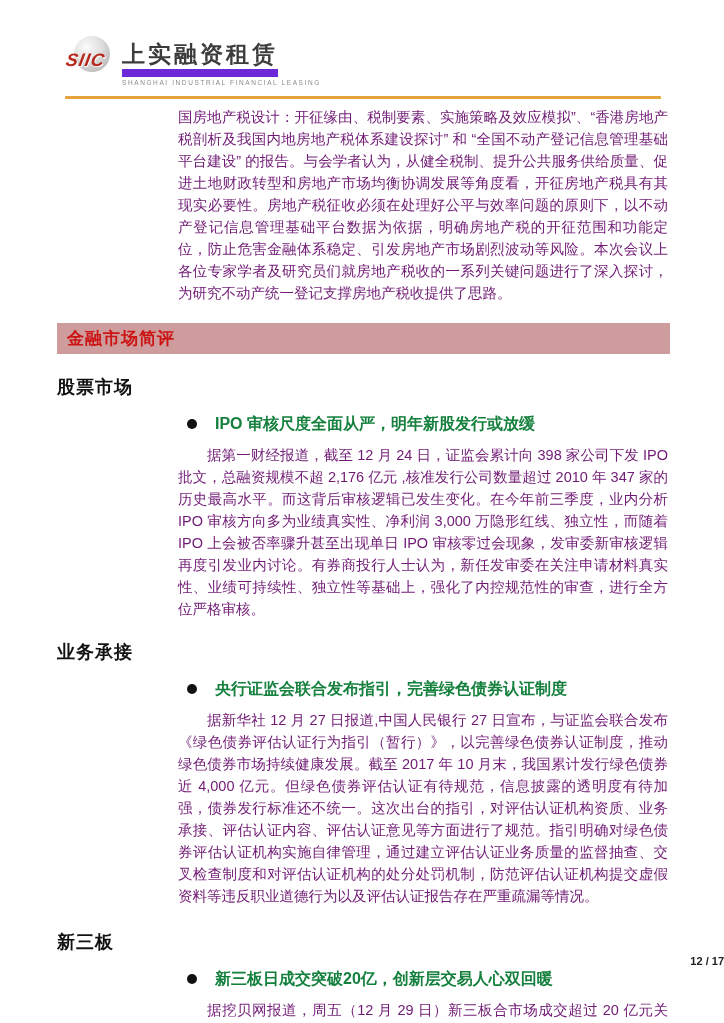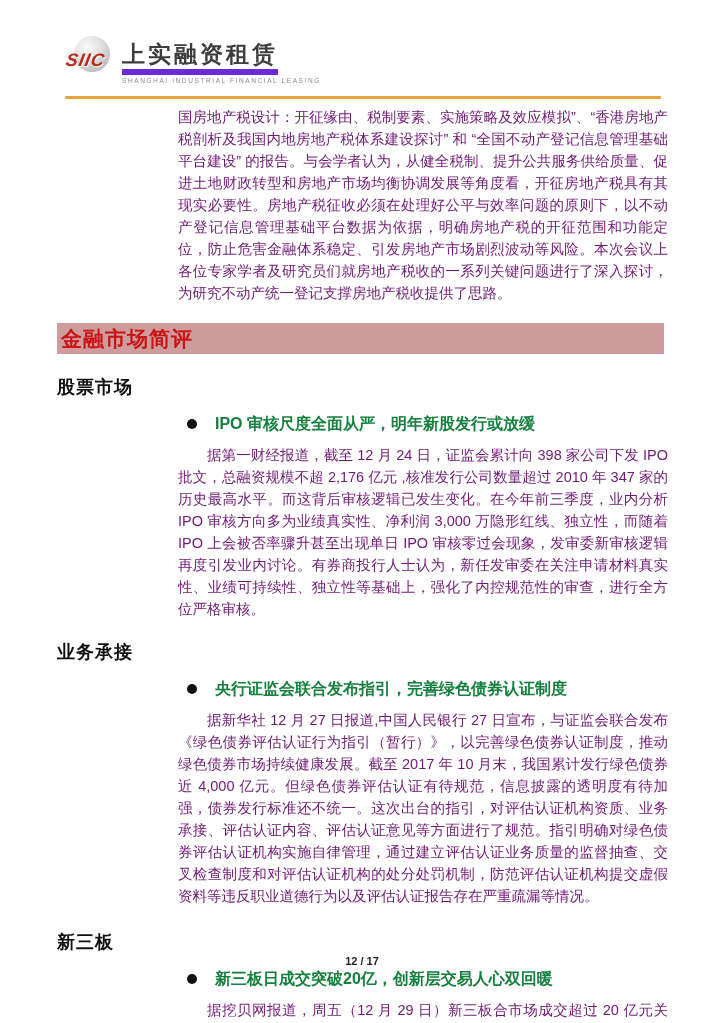--- a/index.html
+++ b/index.html
@@ -26,21 +26,21 @@
   }
   .siic{
     position:absolute;left:-2px;top:16px;
     font-style:italic;font-weight:bold;font-size:18px;letter-spacing:1px;
     transform:skewX(-10deg);
     text-shadow:1px 1px 0 #ffffff;
   }
   .logo-names{margin-left:8px;padding-top:8px;}
   .logo-cn{
     font-size:23px;font-weight:600;color:#3c3c3c;letter-spacing:3px;
-    border-bottom:6px solid #6d28d9;padding-bottom:2px;line-height:1.1;
+    border-bottom:8px solid #6d28d9;padding-bottom:2px;line-height:1.1;
     display:inline-block;
   }
   .logo-en{
     font-size:6.5px;color:#8a8a8a;letter-spacing:1.6px;margin-top:2px;
     white-space:nowrap;
   }
   
   .gold-rule{
     margin:8px 0 0 65px;width:596px;height:3px;border-radius:1px;
   }
@@ -48,22 +48,22 @@
   .content{margin-left:57px;width:613px;}
   .body-text{
     width:490px;margin-left:121px;
     font-size:14.5px;line-height:22px;color:#701a75;
     text-align:justify;
   }
   .intro{margin-top:7px;}
   .para{margin-top:8px;text-indent:2em;}
   .banner{
     margin-top:19px;width:603px;height:31px;line-height:31px;
-    padding-left:4px;
-    font-size:21px;font-weight:bold;letter-spacing:1px;
+    padding-left:10px;
+    font-size:17px;font-weight:bold;letter-spacing:1px;
   }
   .section-title{
     margin-top:21px;font-size:18px;font-weight:bold;color:#111111;
     letter-spacing:1px;
   }
   .headline{
     display:flex;align-items:flex-start;
     margin:13px 0 0 130px;
   }
   .bullet{
@@ -71,21 +71,21 @@
     background:#111111;margin:7px 18px 0 0;
   }
   .headline-text{
     font-size:16px;font-weight:bold;color:#15803d;line-height:24px;
   }
   .sec-gap-bond{margin-top:20px;}
   .sec-gap-board{margin-top:23px;}
   
   .footer{
     position:absolute;left:0;bottom:56px;width:724px;
-    text-align:center;font-size:11px;font-weight:bold;color:#222222;
+    text-align:right;font-size:11px;font-weight:bold;color:#222222;
   }
 </style>
 </head>
 <body>
 
 <div class="page">
 
   <div class="header">
     <div class="logo">
       <div class="logo-mark">

